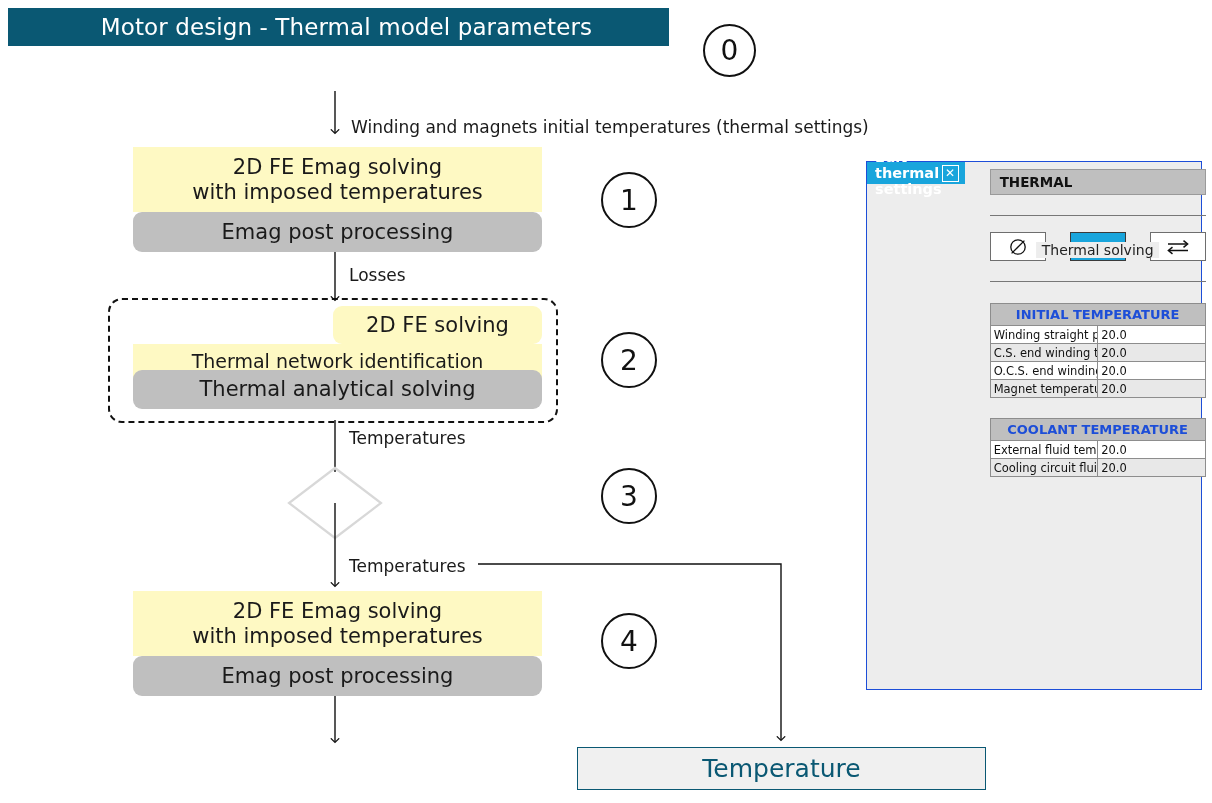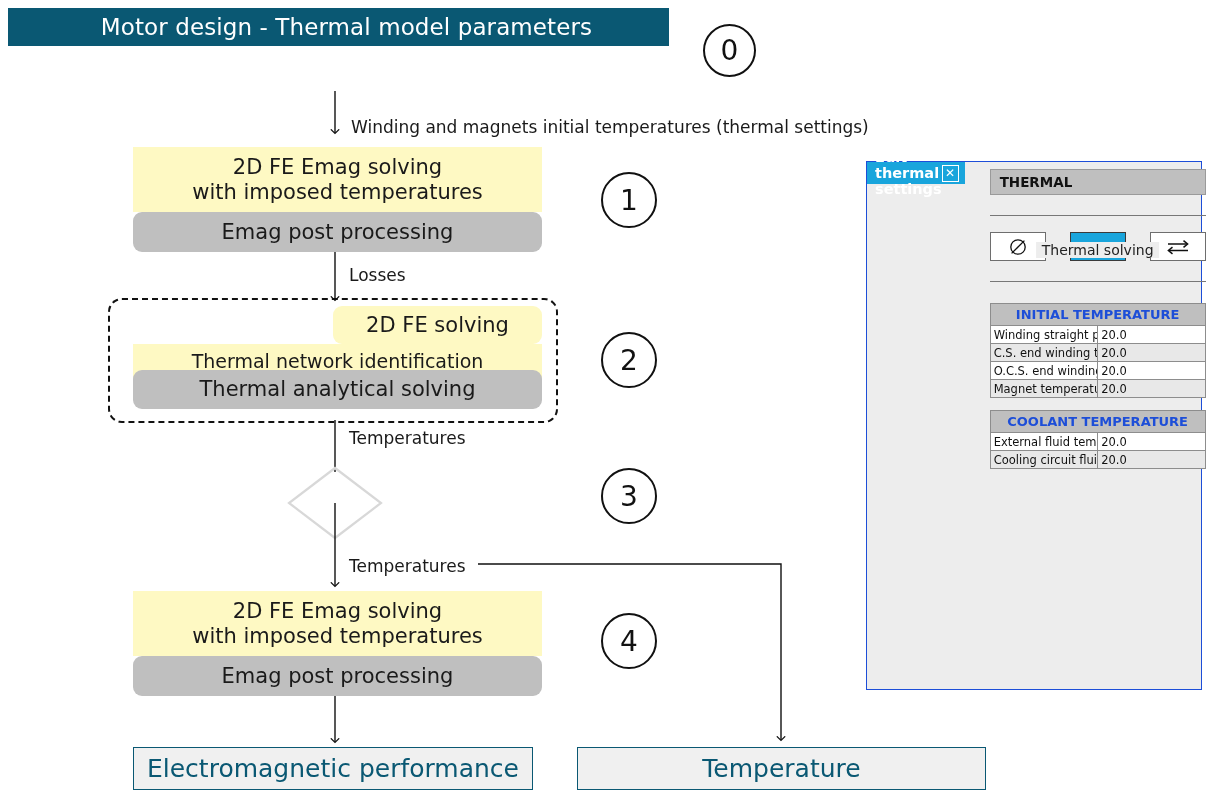--- a/index.html
+++ b/index.html
@@ -219,23 +219,20 @@
       <span>with imposed temperatures</span>
     </span>
   </div>
   <div class="abs blk blk-gray blk-1l" style="left:133px;top:656px;width:409px;height:40px;">
     <span>Emag post processing</span>
   </div>
   <div class="abs step-circle" style="left:601px;top:613px;width:56px;height:56px;">
     <span>4</span>
   </div>
 
-  <div class="abs result-box" style="left:133px;top:747px;width:400px;height:43px;">
-    <span>Electromagnetic performance</span>
-  </div>
   <div class="abs result-box" style="left:577px;top:747px;width:409px;height:43px;">
     <span>Temperature</span>
   </div>
 
   <div class="abs dialog" style="left:866px;top:161px;width:336px;height:529px;">
 
     <div class="dlg-title">
       <span class="dlg-title-text">Edit thermal settings</span>
       <span class="dlg-close">✕</span>
     </div>
@@ -294,21 +291,21 @@
             <td>O.C.S. end winding temperature (°C)</td>
             <td class="val">20.0</td>
           </tr>
           <tr class="even">
             <td>Magnet temperature Tmag (°C)</td>
             <td class="val">20.0</td>
           </tr>
         </tbody>
       </table>
 
-      <table class="tbl" style="margin-top:12px;">
+      <table class="tbl" style="margin-top:20px;">
         <thead>
           <tr>
               <th colspan="2">COOLANT TEMPERATURE</th>
             </tr>
         </thead>
         <tbody>
           <tr class="odd">
             <td>External fluid temperature (°C)</td>
             <td class="val">20.0</td>
           </tr>

